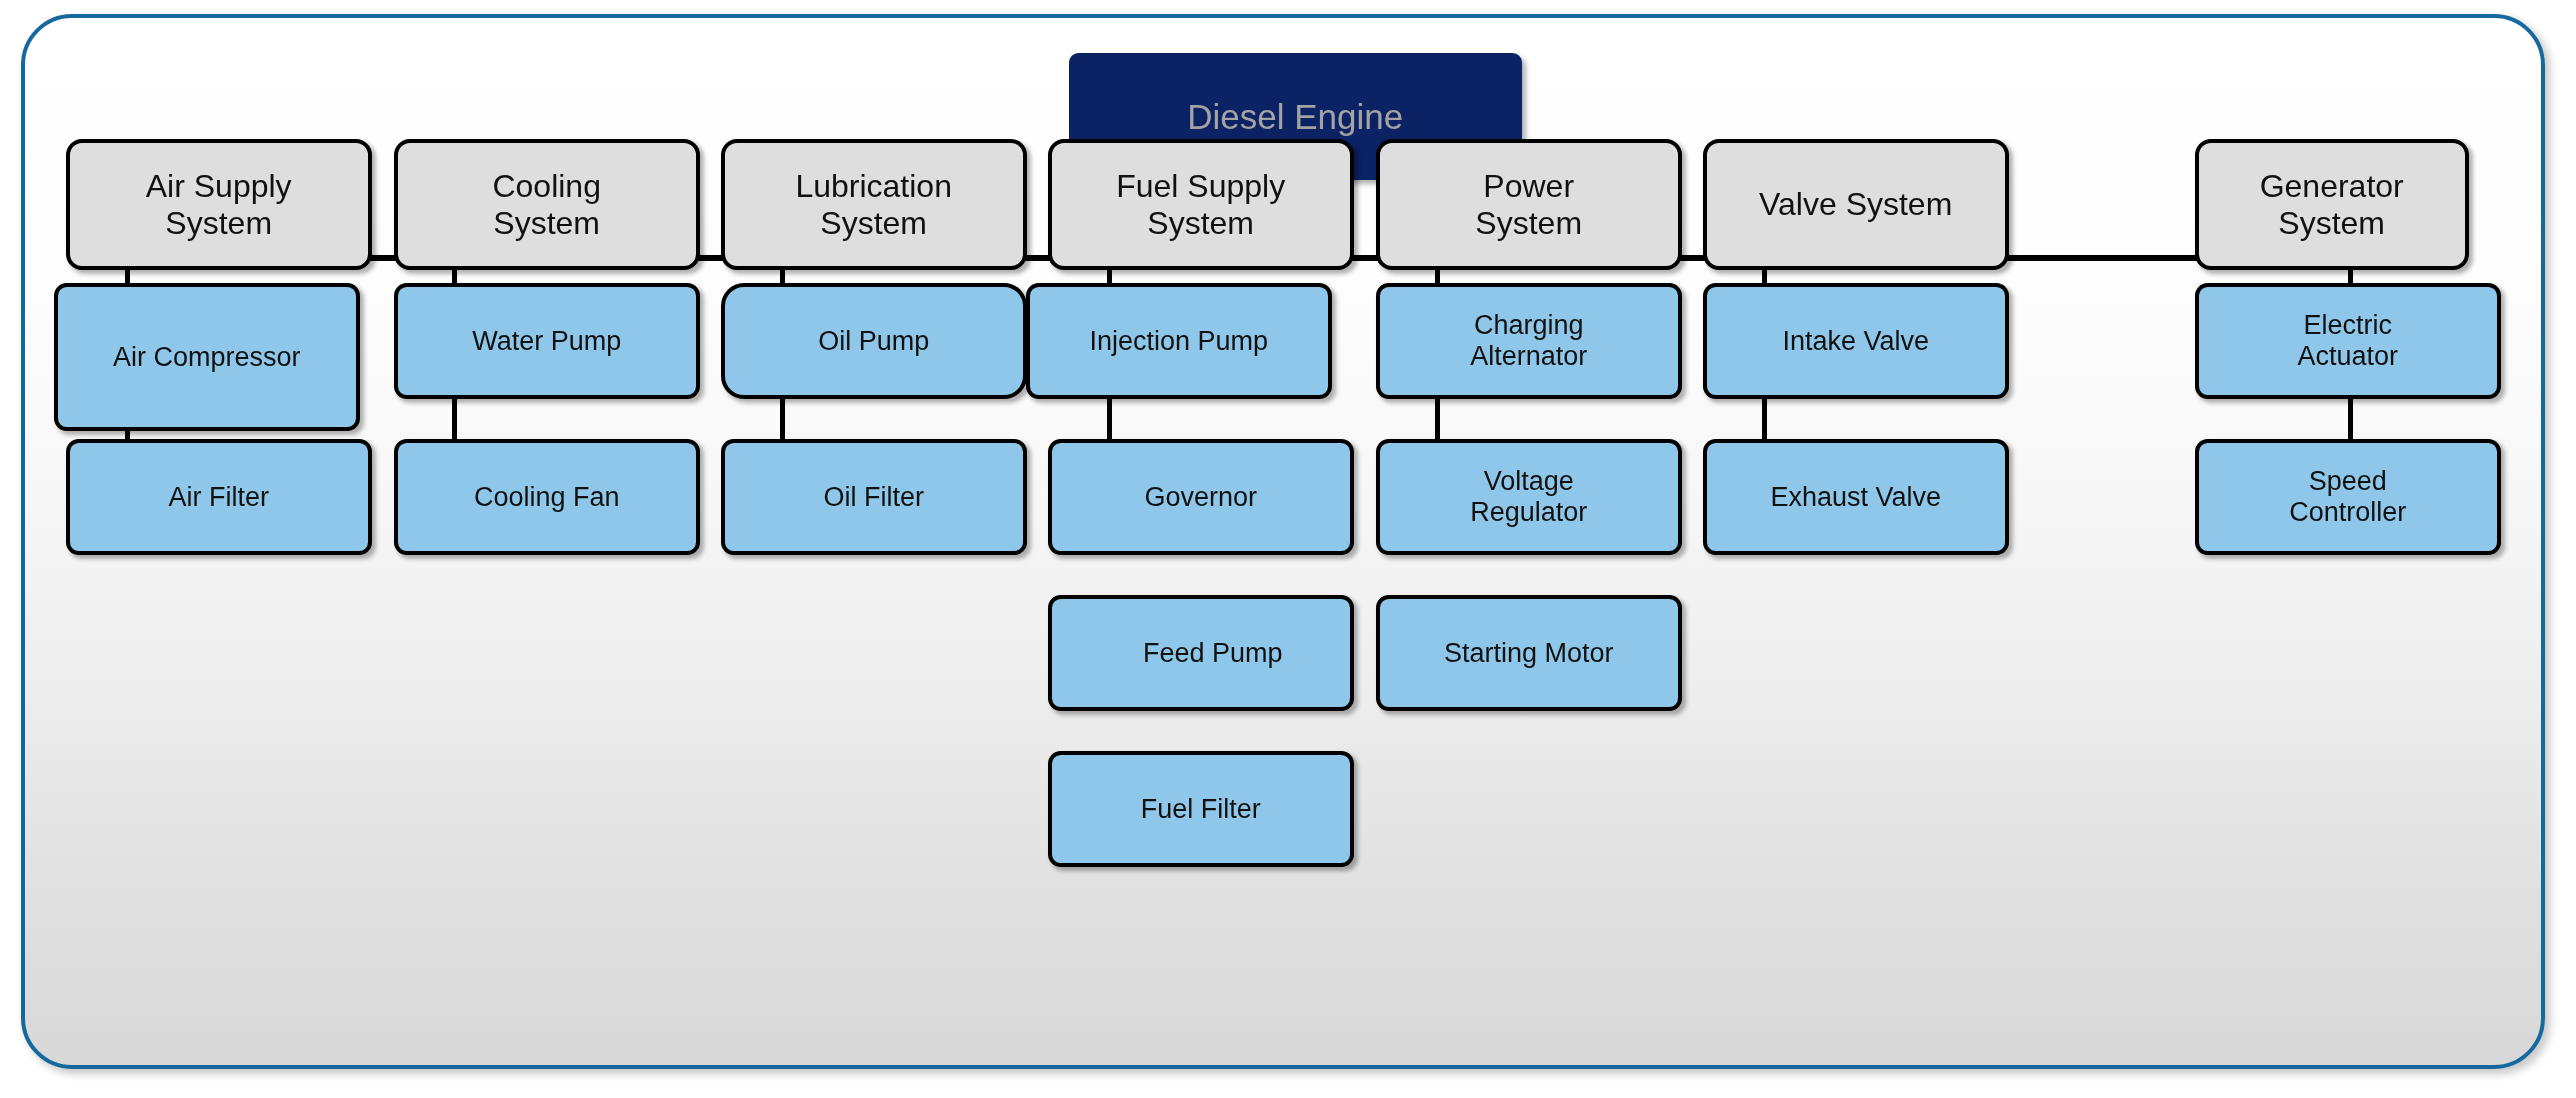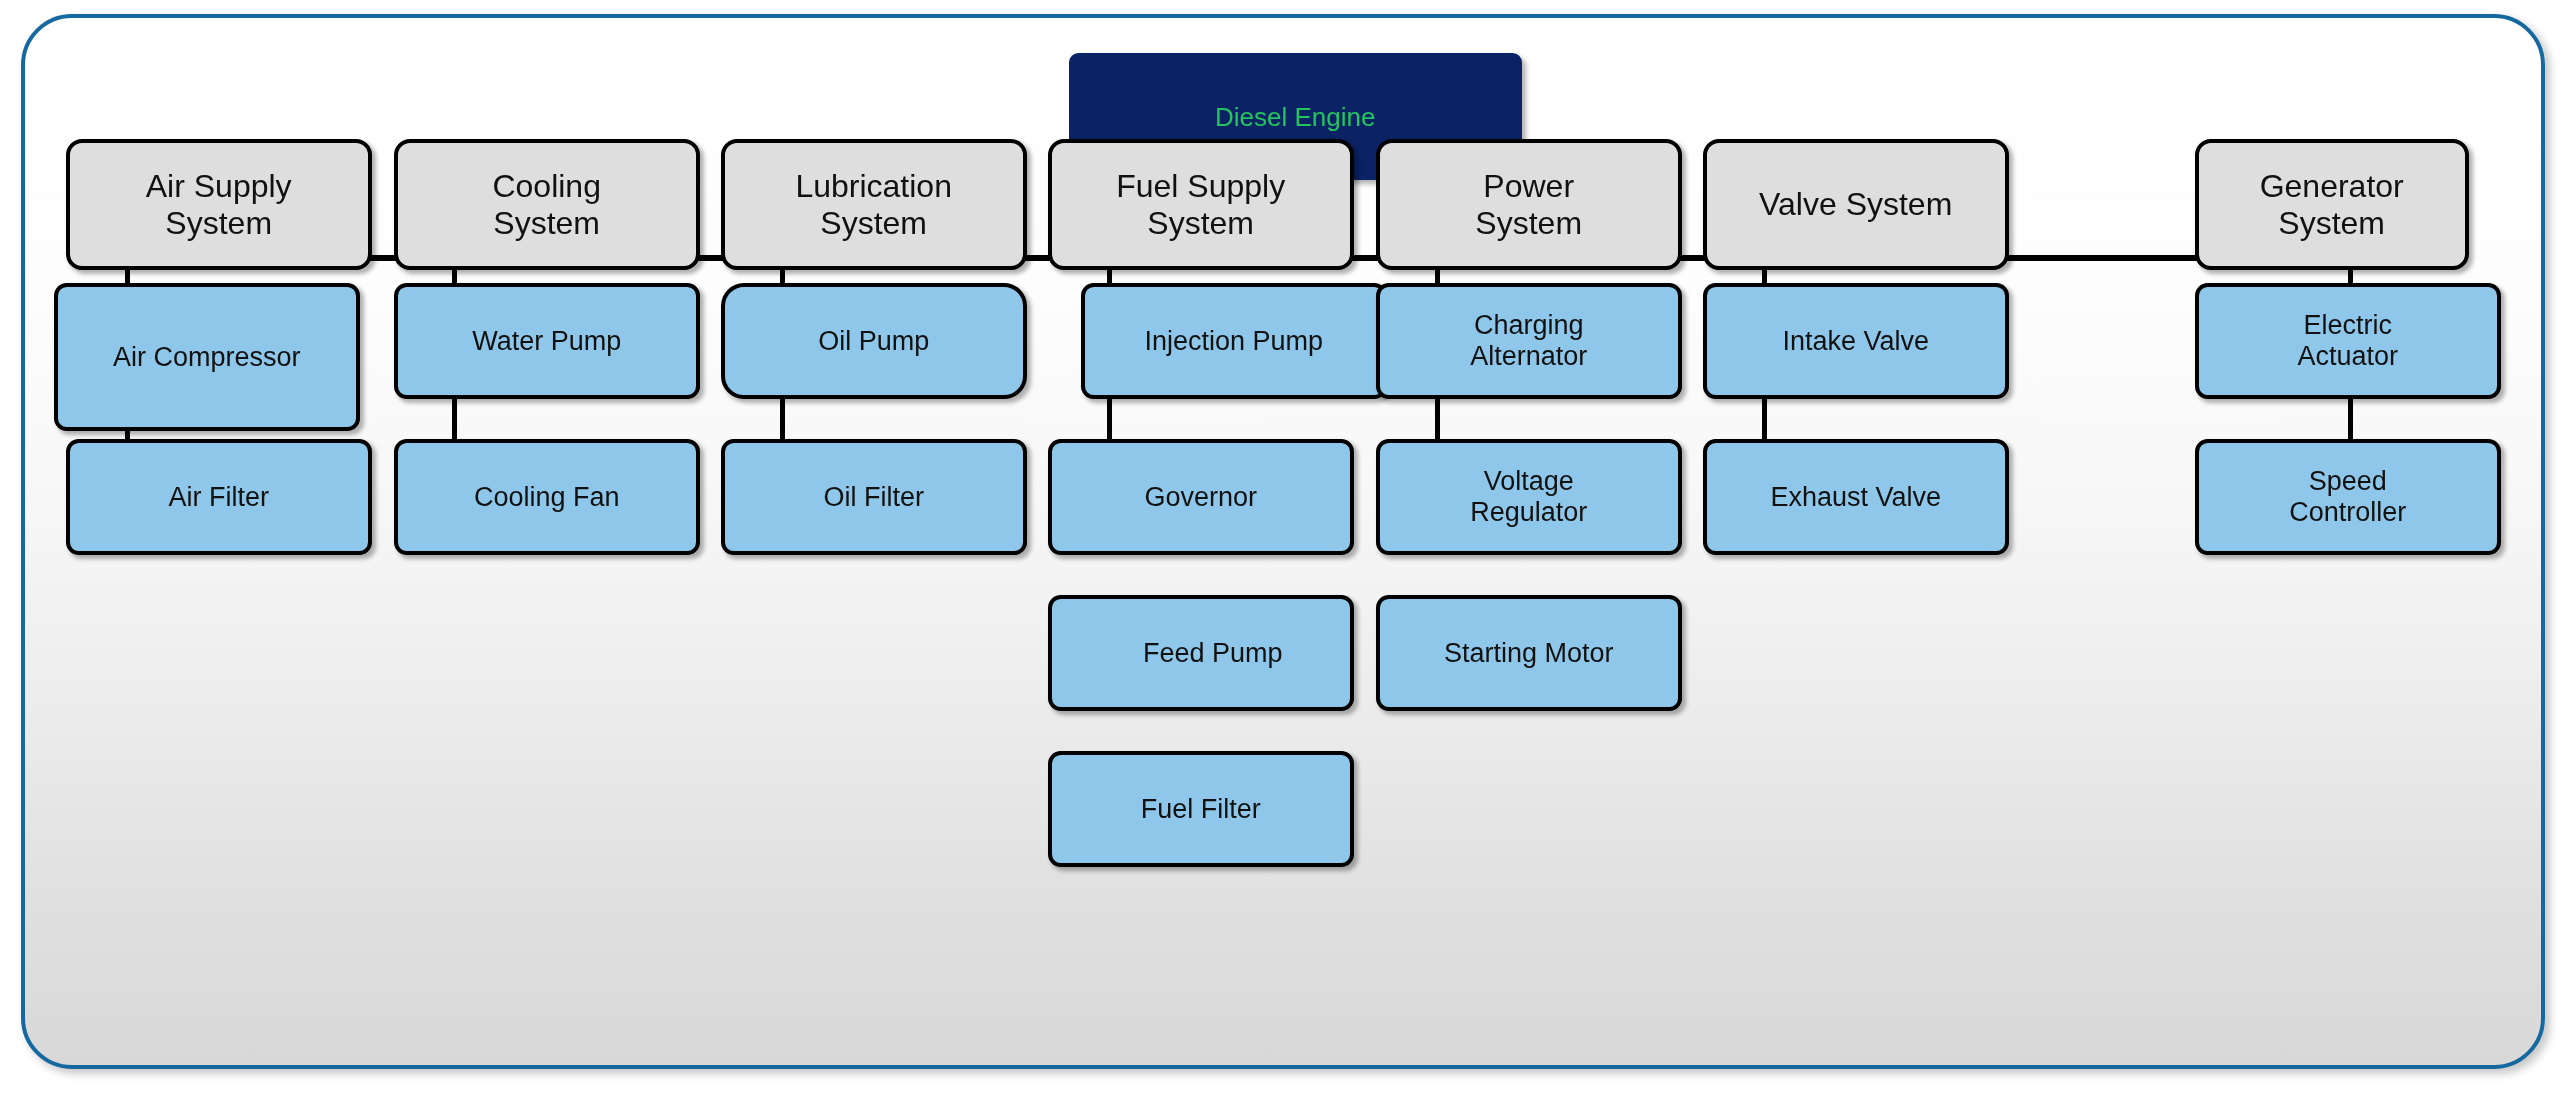--- a/index.html
+++ b/index.html
@@ -54,24 +54,24 @@
     line-height: 1.16;
     color: #111111;
     box-shadow: 3.2px 3.2px 4px rgba(0,0,0,0.30);
     white-space: pre-line;
     user-select: none;
   }
 
   
   .node.root {
     background: #0b2265;
-    color: #22c55e;
+    color: #a3a3a3;
     border: none;
     border-radius: 9.5px;
-    font-size: 26px;
+    font-size: 35px;
     box-shadow: 4px 4px 5.6px rgba(0,0,0,0.30);
   }
 
   
   .node.system {
     background: #dedede;
     font-size: 32px;
     border-radius: 16px;
   }
 
@@ -128,21 +128,21 @@
     <div class="node component" style="left:369px; top:265px; width:306px; height:116px;">Water Pump</div>
     <div class="node component" style="left:369px; top:421px; width:306px; height:116px;">Cooling Fan</div>
 
     <div class="node system" style="left:696px; top:121px; width:306px; height:131px;">Lubrication
 System</div>
     <div class="node component" style="left:696px; top:265px; width:306px; height:116px;border-radius:23px;">Oil Pump</div>
     <div class="node component" style="left:696px; top:421px; width:306px; height:116px;">Oil Filter</div>
 
     <div class="node system" style="left:1023px; top:121px; width:306px; height:131px;">Fuel Supply
 System</div>
-    <div class="node component" style="left:1056px; top:265px; width:306px; height:116px;">Injection Pump</div>
+    <div class="node component" style="left:1001px; top:265px; width:306px; height:116px;">Injection Pump</div>
     <div class="node component" style="left:1023px; top:421px; width:306px; height:116px;">Governor</div>
     <div class="node component" style="left:1023px; top:577px; width:306px; height:116px;padding-left:24px;">Feed Pump</div>
     <div class="node component" style="left:1023px; top:733px; width:306px; height:116px;">Fuel Filter</div>
 
     <div class="node system" style="left:1351px; top:121px; width:306px; height:131px;">Power
 System</div>
     <div class="node component" style="left:1351px; top:265px; width:306px; height:116px;">Charging
 Alternator</div>
     <div class="node component" style="left:1351px; top:421px; width:306px; height:116px;">Voltage
 Regulator</div>

